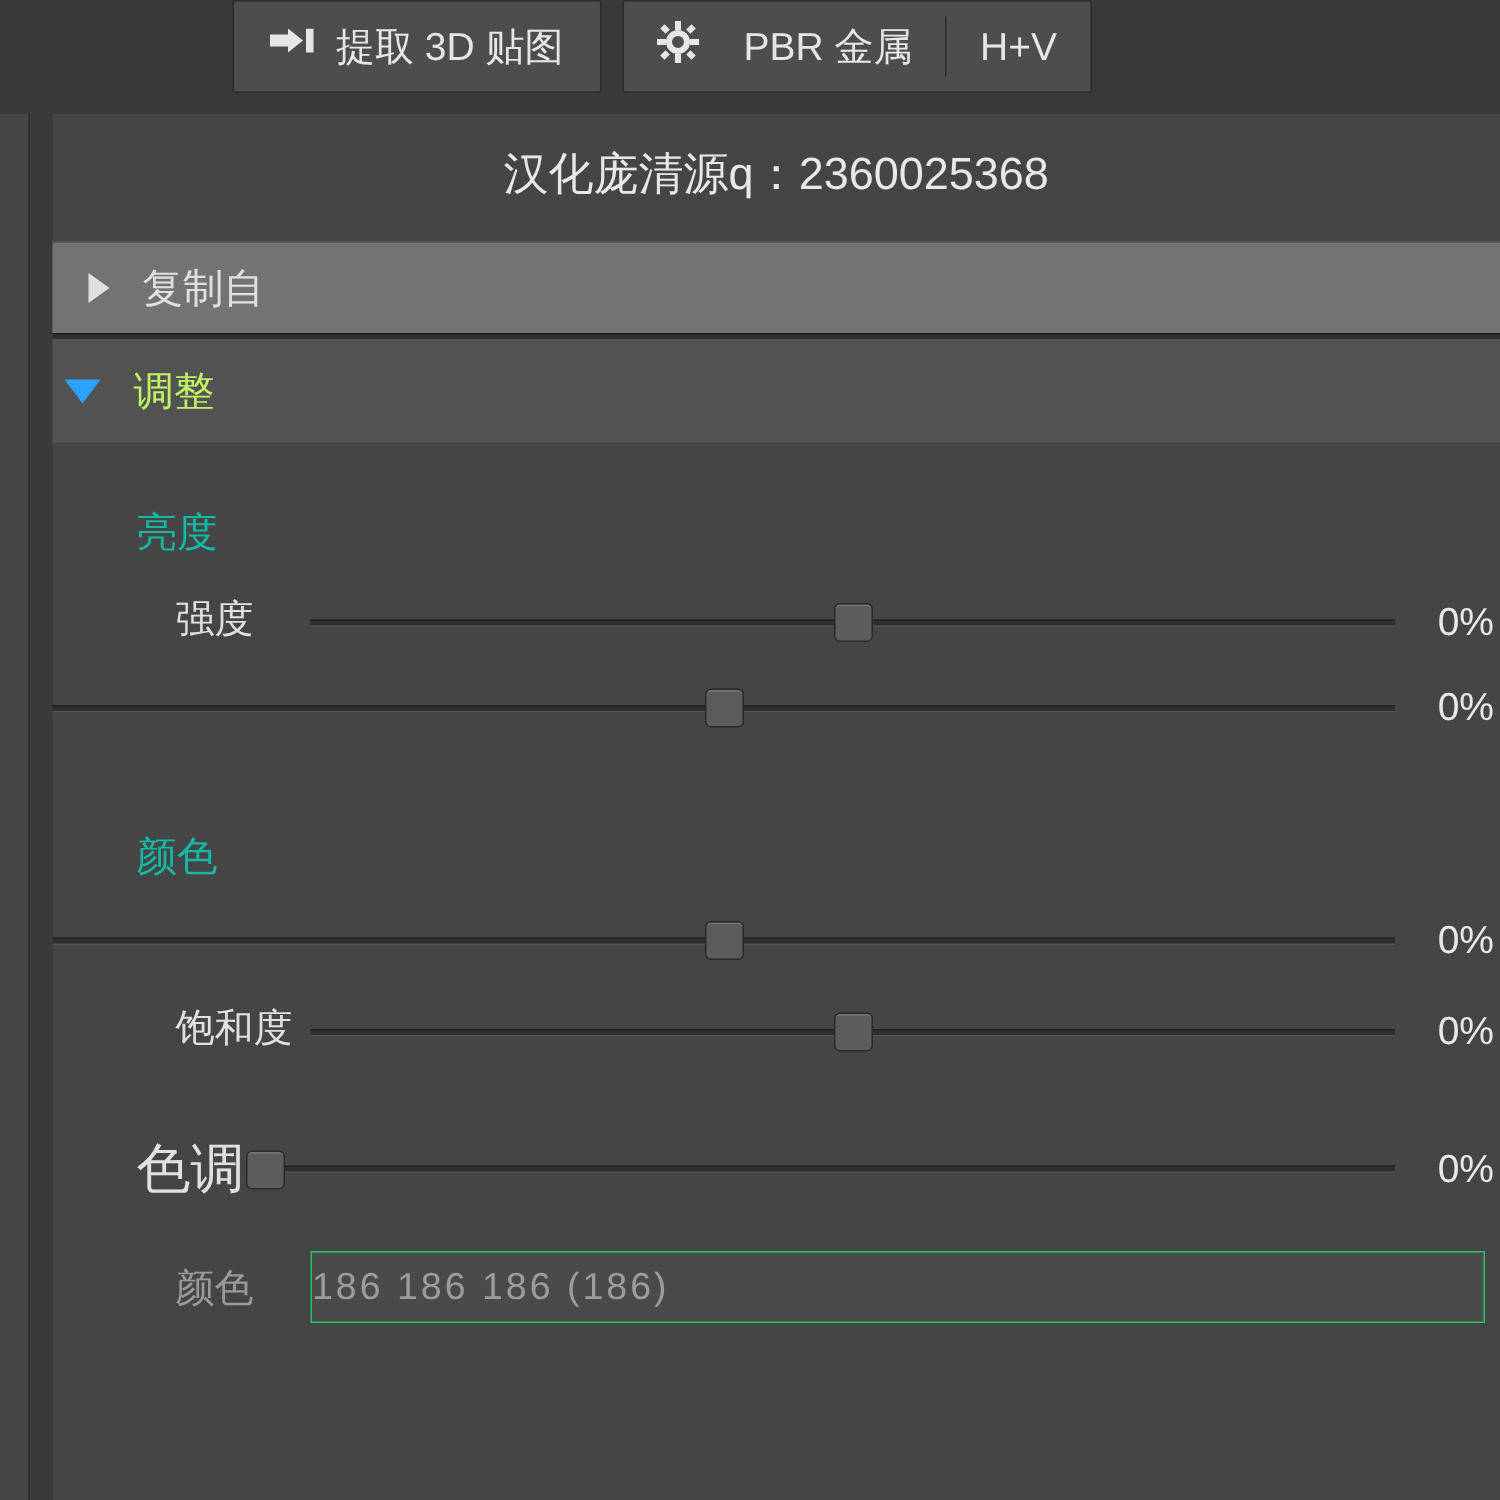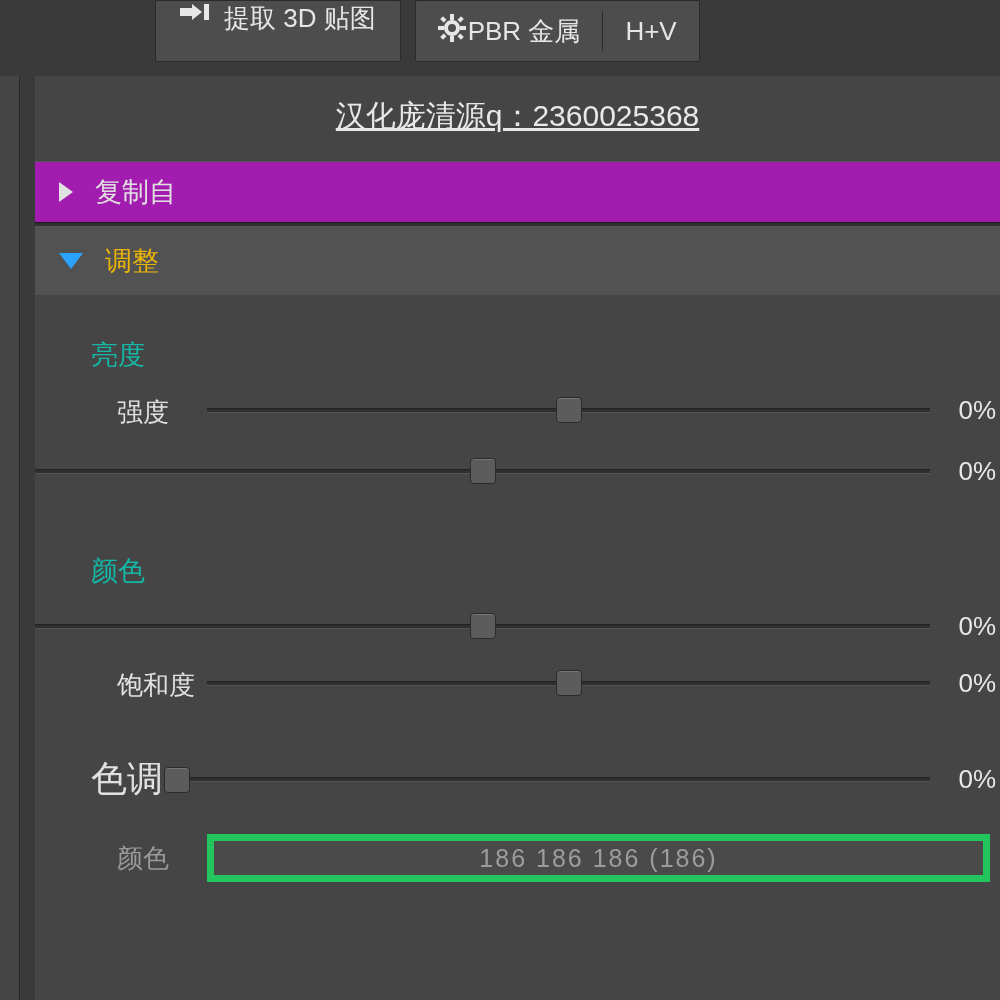--- a/index.html
+++ b/index.html
@@ -12,73 +12,72 @@
     overflow: hidden;
   }
   .toolbar {
     display: flex;
     gap: 14px;
     padding: 0 0 14px 155px;
     background: #3a3a3a;
   }
   .tb-btn {
     display: flex;
-    align-items: flex-start;
+    align-items: center;
     gap: 14px;
     height: 62px;
     padding: 0 24px;
     background: #4d4d4d;
     border: 1px solid #2a2a2a;
     border-radius: 2px;
     color: #e6e6e6;
     font-size: 26px;
     cursor: pointer;
     white-space: nowrap;
   }
   .tb-btn .icon { display:flex; align-items:center; justify-content:center; width:30px; height:30px; }
   .tb-right-group { display:flex; align-items:center; background:#4d4d4d; border:1px solid #2a2a2a; border-radius:2px; height:62px; }
-  .tb-right-group .seg { display:flex; align-items:center; gap:2px; padding:0 22px; font-size:26px; color:#e6e6e6; cursor:pointer; height:100%; }
+  .tb-right-group .seg { display:flex; align-items:center; gap:30px; padding:0 22px; font-size:26px; color:#e6e6e6; cursor:pointer; height:100%; }
   .tb-right-group .divider { width:1px; height:40px; background:#2a2a2a; }
 
   .panel {
     margin: 0 0 0 35px;
     background: #454545;
     height: 930px;
     position: relative;
   }
   .panel-title {
     text-align: center;
     font-size: 30px;
     color: #e8e8e8;
     padding: 20px 0 24px;
     font-weight: normal;
-    text-decoration: underline;
   }
   .sidebar-stub {
     position:absolute;
     left:-35px; top:0;
     width:20px; height:100%;
     background:#454545;
     border-right:1px solid #2a2a2a;
   }
 
   .section-header {
     display:flex;
     align-items:center;
     gap:22px;
     padding: 12px 24px;
     font-size: 27px;
     cursor:pointer;
     border-top:1px solid #555;
   }
-  .section-header.collapsed { color:#e0e0e0; background:#a21caf; }
+  .section-header.collapsed { color:#e0e0e0; background:#737373; }
   .section-header.expanded {
-    color:#eab308;
+    color:#bef264;
     background:#525252;
-    padding: 16px 24px;
+    padding: 16px 8px;
   }
   .section-separator {
     height:4px;
     background:#2f2f2f;
     border-top:1px solid #1a1a1a;
   }
   .tri { display:inline-block; }
   .tri-right {
     width:0;height:0;border-top:10px solid transparent;border-bottom:10px solid transparent;border-left:14px solid #e0e0e0;
   }
@@ -87,21 +86,21 @@
   }
 
   .controls { padding: 28px 0 20px 0; }
   .group-label {
     font-size:27px;
     color:#14b8a6;
     padding: 14px 0 22px 56px;
   }
   .slider-row {
     display:flex;
-    align-items:flex-start;
+    align-items:flex-end;
     padding: 0 0 26px 0;
   }
   .slider-row .lbl {
     width: 172px;
     padding-left: 82px;
     font-size:26px;
     color:#e0e0e0;
   }
   .slider-row.top-level .lbl { width: 172px; padding-left:56px; font-size:36px; }
   .slider-row.top-level { align-items:center; padding-bottom:22px; }
@@ -143,24 +142,24 @@
     width:172px;
     padding-left:82px;
     font-size:26px;
     color:#9a9a9a;
   }
   .color-field {
     flex:1;
     margin-right:10px;
     height:48px;
     background:#4a4a4a;
-    border:7px solid #22c55e;
+    border:1px solid #22c55e;
     display:flex;
     align-items:center;
-    justify-content:center;
+    justify-content:flex-start;
     font-size:25px;
     color:#9c9c9c;
     letter-spacing:2px;
   }
 </style>
 </head>
 <body>
 
 <div class="toolbar">
   <div class="tb-btn">

